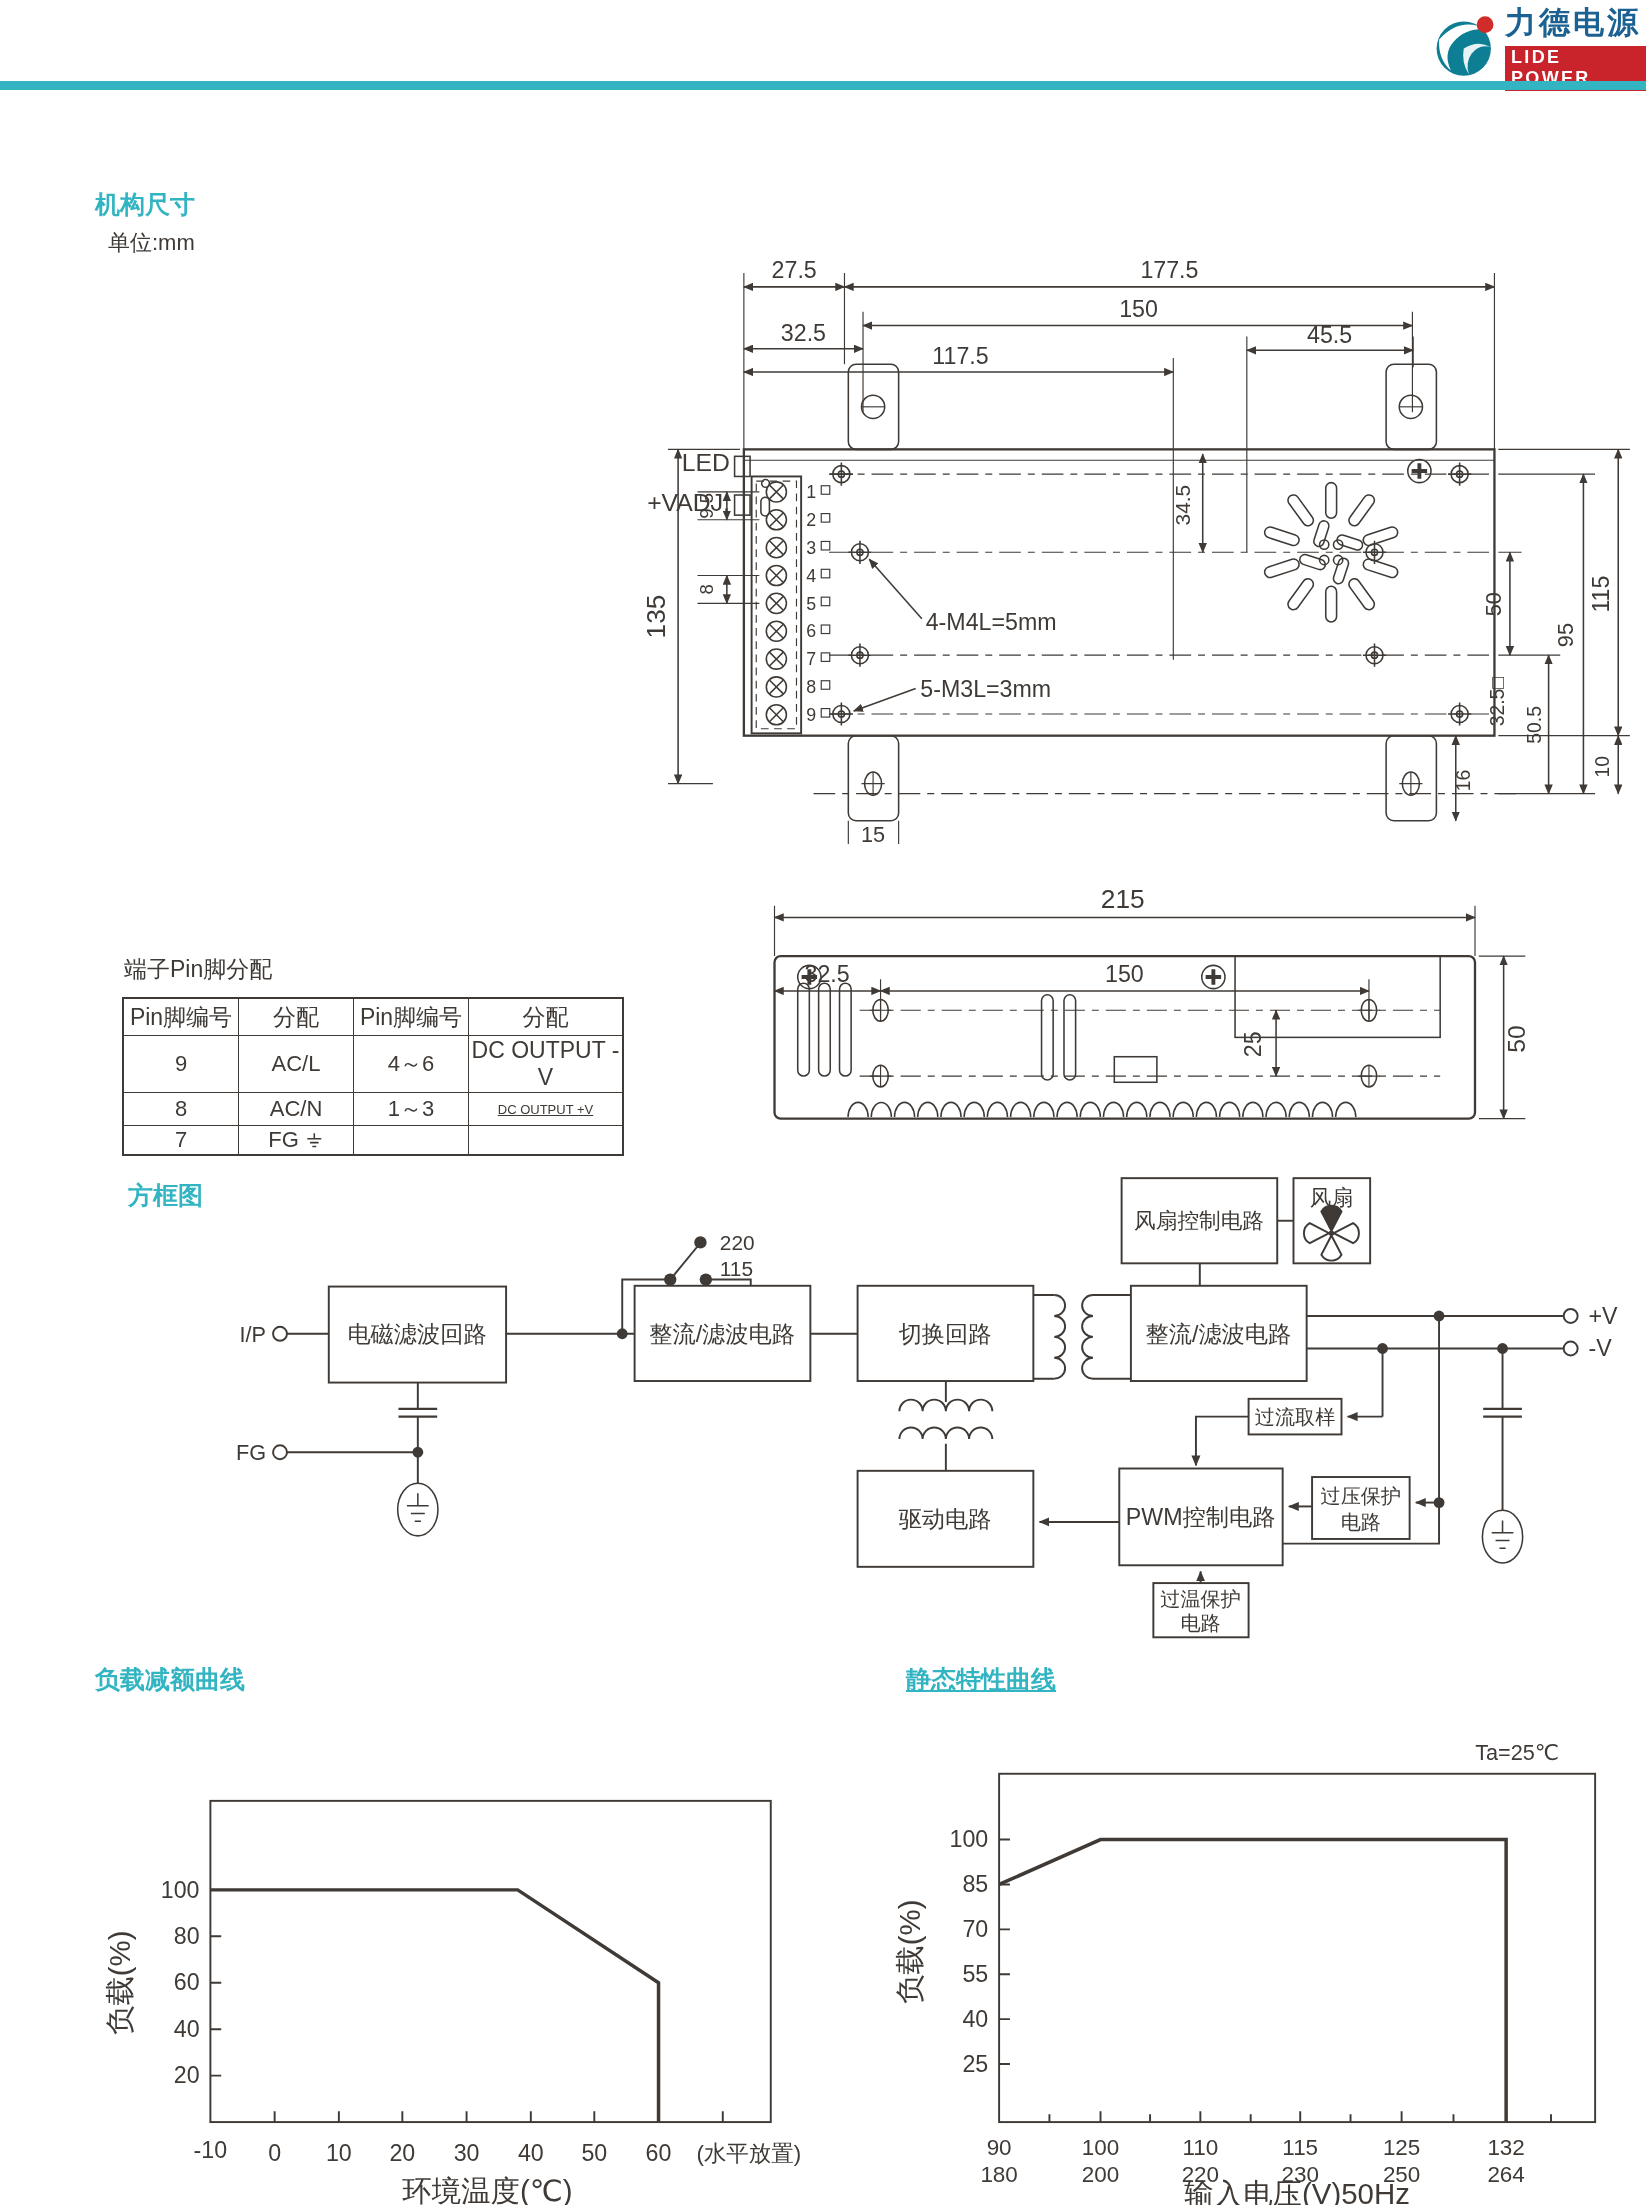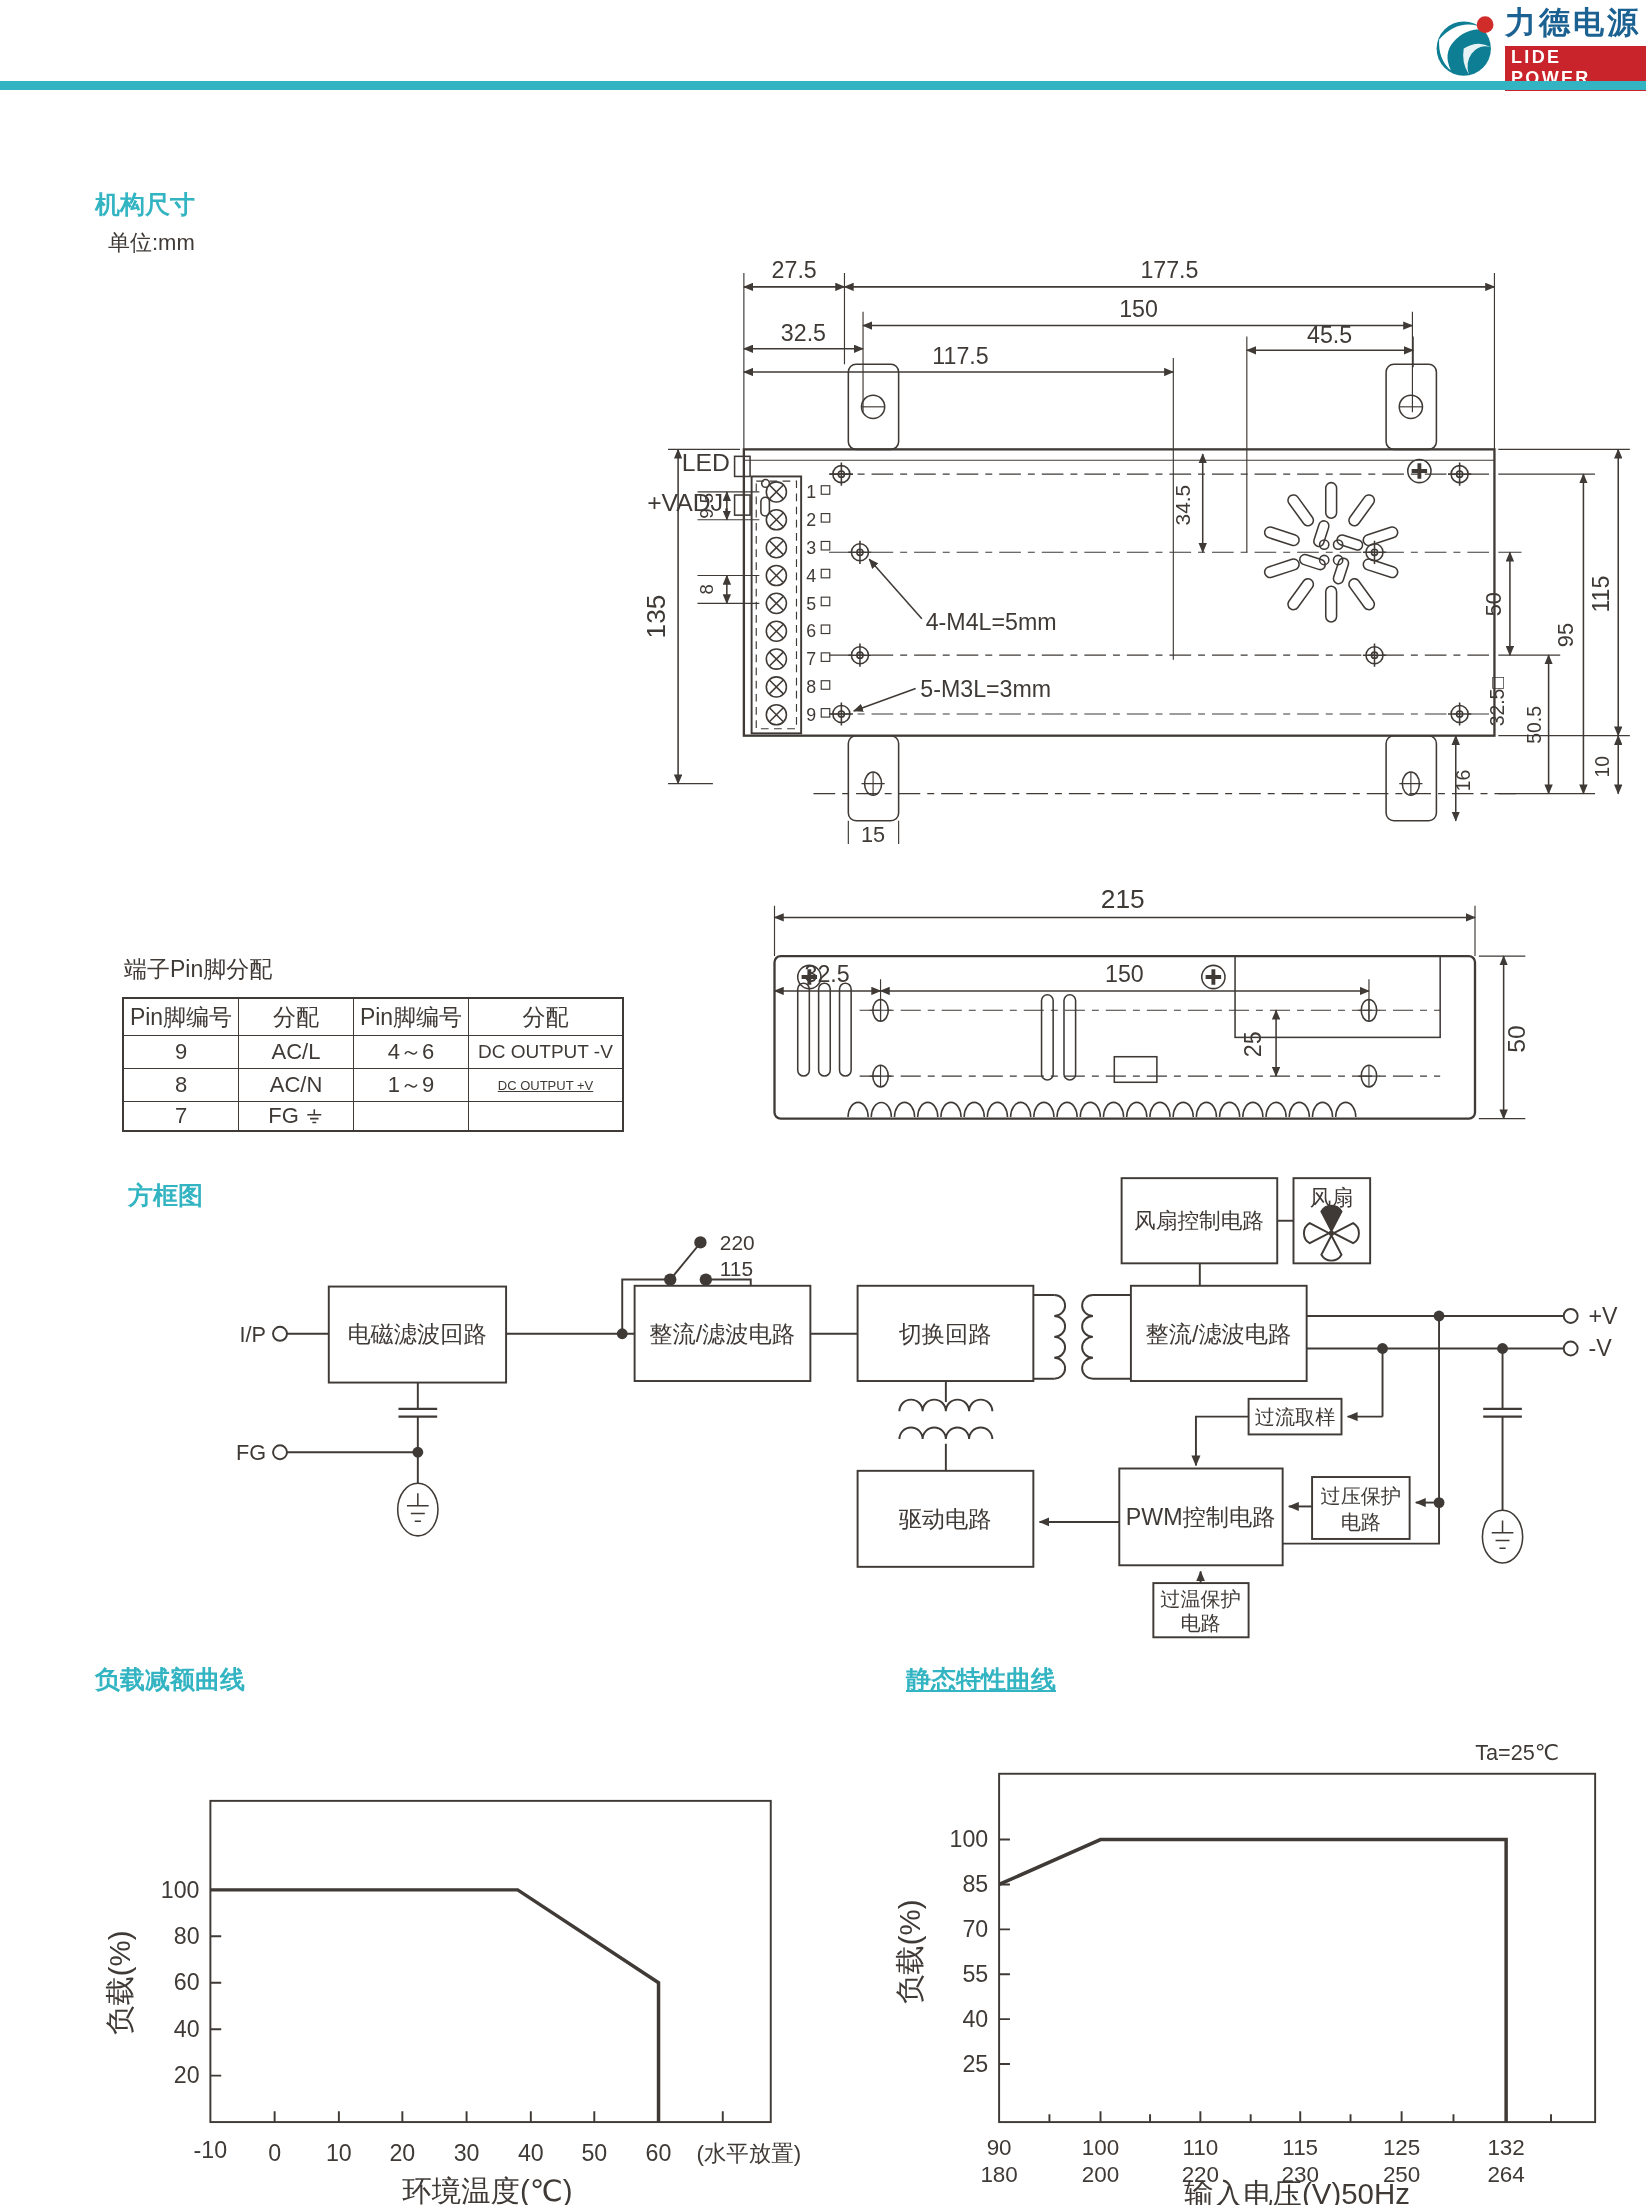--- a/index.html
+++ b/index.html
@@ -339,26 +339,26 @@
         <tr>
       <th style="width:112px;">Pin脚编号</th>
       <th style="width:112px;">分配</th>
       <th style="width:112px;">Pin脚编号</th>
       <th style="width:151px;">分配</th>
     </tr>
     <tr>
       <td>9</td>
       <td>AC/L</td>
       <td>4～6</td>
-      <td style="font-size:19px;">DC OUTPUT -V</td>
+      <td style="font-size:23px;">DC OUTPUT -V</td>
     </tr>
     <tr>
       <td>8</td>
       <td>AC/N</td>
-      <td>1～9</td>
+      <td>1～3</td>
       <td style="font-size:13px;text-decoration:underline;">DC OUTPUT +V</td>
     </tr>
     <tr>
       <td>7</td>
       <td>
         <div class="fg-cell">
           <span>FG</span>
           <svg width="18.6" height="18.6" viewBox="0 0 24 24">
             <path d="M12 3 V10 M3 10 H21 M6.5 15 H17.5 M9.5 20 H14.5" stroke="#3f3a36" stroke-width="2" fill="none"></path>
           </svg>

